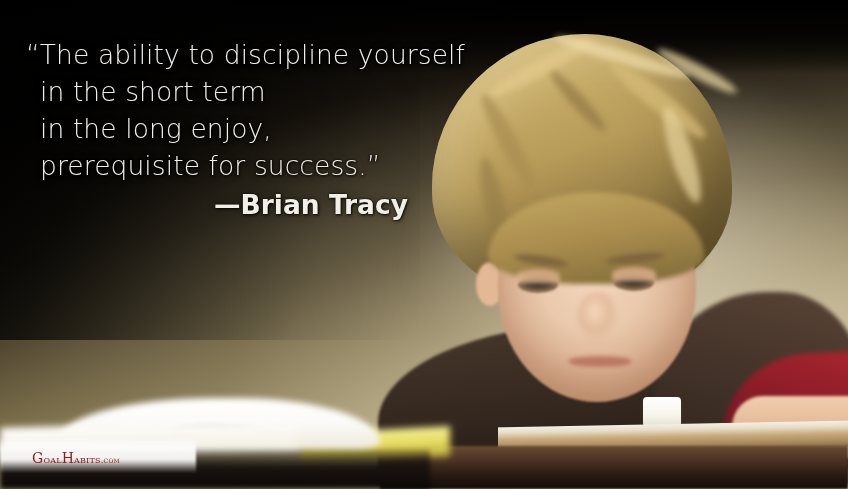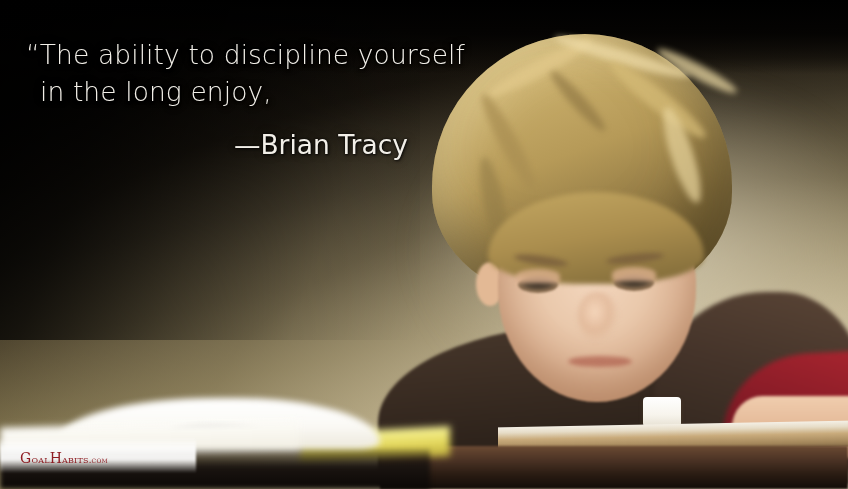--- a/index.html
+++ b/index.html
@@ -211,43 +211,43 @@
        0 0 2px rgba(0,0,0,0.85),
        1px 1px 3px rgba(0,0,0,0.80),
       -1px 1px 3px rgba(0,0,0,0.55),
        0 0 10px rgba(0,0,0,0.45);
   }
   .qline.indent { padding-left: 14px; }
   #attribution {
     color: #f2efe8;
     font-size: 26.5px;
     line-height: 37px;
-    font-weight: 400;
+    font-weight: 700;
     text-align: right;
     padding-right: 88px;
-    margin-top: 16px;
+    margin-top: 2px;
     white-space: pre;
     text-shadow:
        0 0 2px rgba(0,0,0,0.8),
        1px 1px 3px rgba(0,0,0,0.75),
        0 0 10px rgba(0,0,0,0.4);
   }
 
   
   #watermark-band {
     position: absolute;
     left: 0; top: 437px;
     width: 196px; height: 36px;
     background: linear-gradient(180deg, rgba(255,255,255,0.0) 0%, rgba(255,255,255,0.88) 30%, rgba(255,255,255,0.93) 62%, rgba(255,255,255,0.0) 100%);
     filter: blur(1px);
     z-index: 50;
   }
   #watermark {
     position: absolute;
-    left: 20px; top: 450px;
+    left: 32px; top: 450px;
     z-index: 51;
     color: #8e1c22;
     font-family: "DejaVu Serif", "Liberation Serif", serif;
     font-size: 11.5px;
     font-variant: small-caps;
     letter-spacing: .2px;
     white-space: pre;
   }
   #watermark .big { font-size: 14px; }
   #watermark .tld { font-size: 8.5px; }
@@ -303,20 +303,22 @@
   <div class="layer" id="desk"></div>
 
   <div class="layer" id="paper-yellow"></div>
   <div class="layer" id="paper-white"></div>
   <div class="layer" id="paper-dark"></div>
   <div class="layer" id="paper-white2"></div>
   <div class="layer" id="foreground-dark"></div>
 
   <div id="quote">
     <div class="qline">“The ability to discipline yourself</div>
+    <div class="qline indent">in the short term</div>
     <div class="qline indent">in the long enjoy,</div>
+    <div class="qline indent">prerequisite for success.”</div>
     <div id="attribution">—Brian Tracy</div>
   </div>
 
   <div id="watermark-band"></div>
   <div id="watermark"><span class="big">G</span><span>oal</span><span class="big">H</span><span>abits</span><span class="tld">.com</span></div>
 
 </div>
 
 </body></html>

